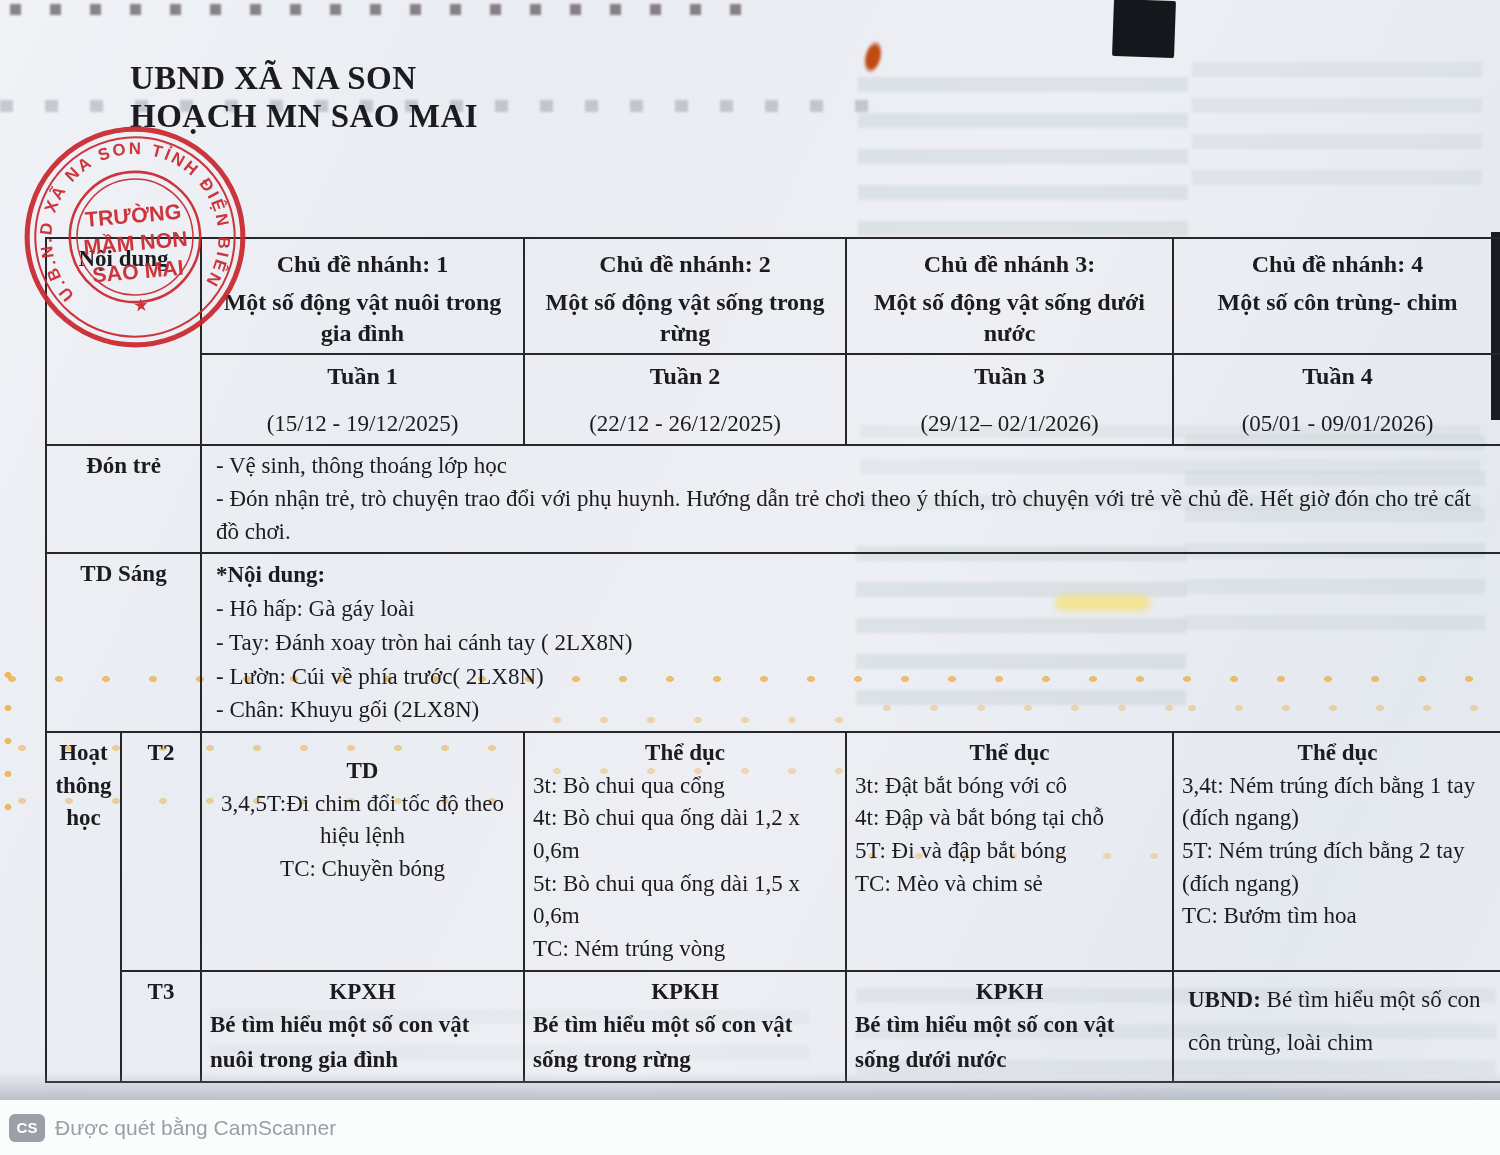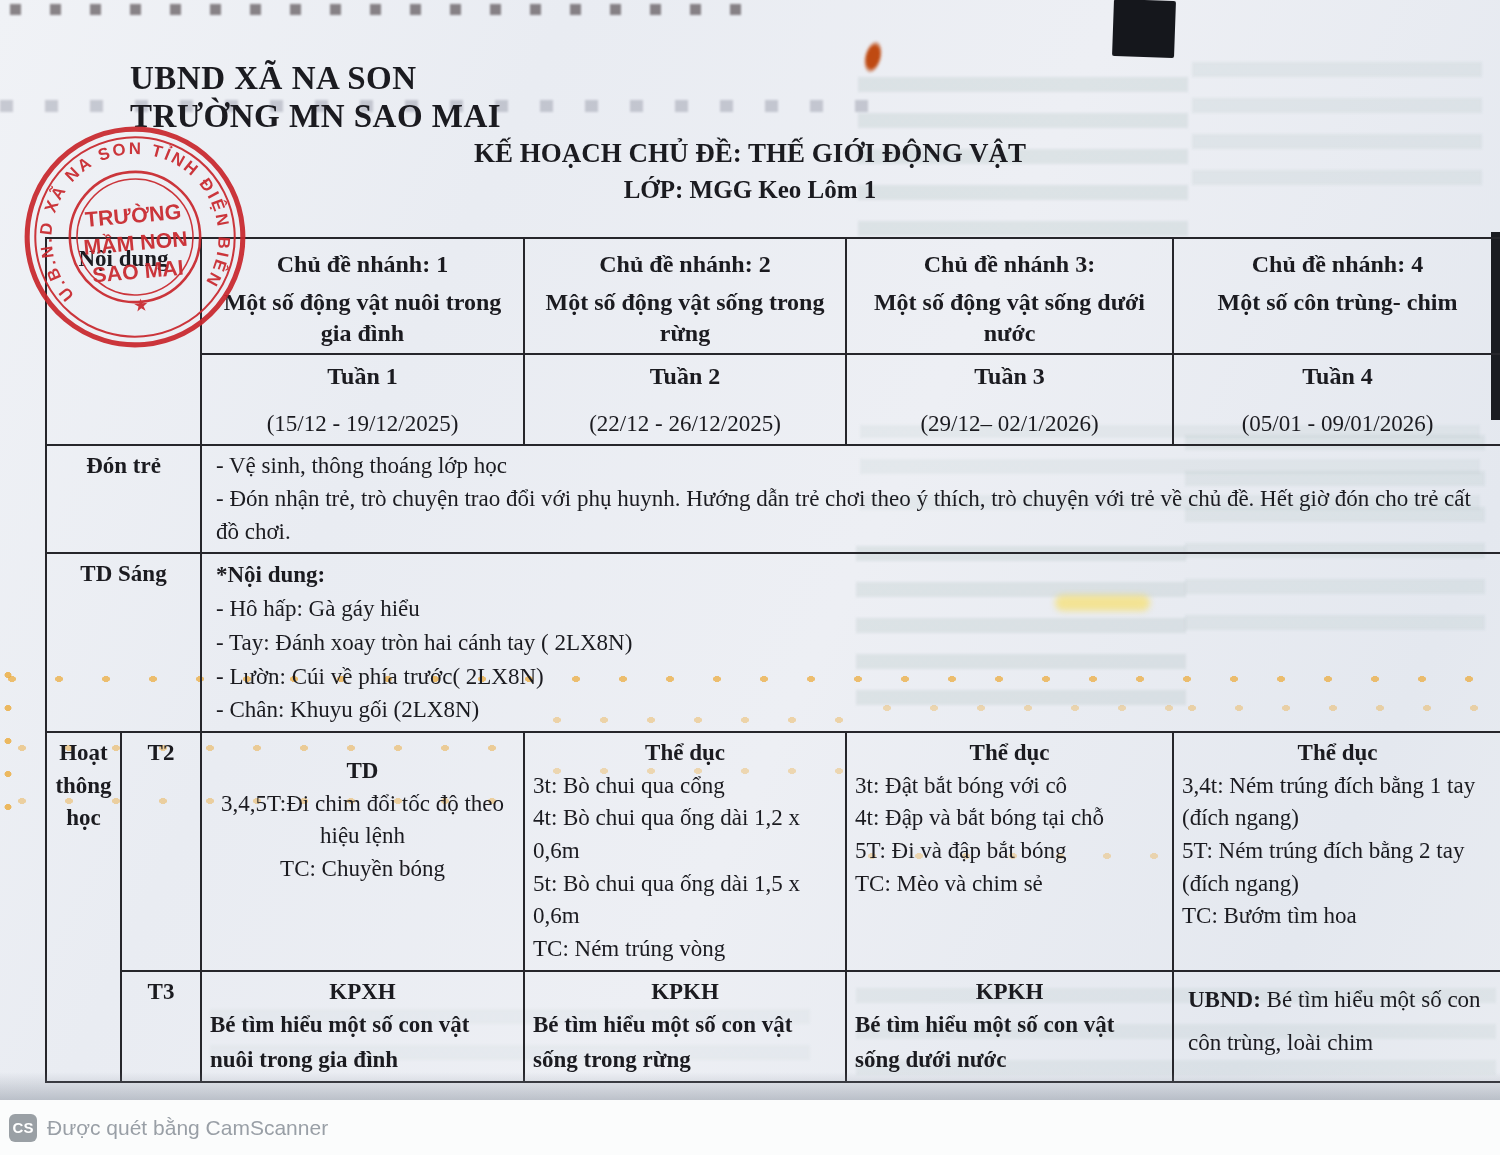--- a/index.html
+++ b/index.html
@@ -54,21 +54,21 @@
   .dots-v{background-image:radial-gradient(ellipse 6px 5px at 8px 10px,rgba(236,170,58,.8) 0 55%,rgba(236,170,58,0) 62%);
     background-size:100% 33px;background-repeat:repeat-y;width:17px;filter:blur(.5px);}
   .ghost{background:repeating-linear-gradient(0deg,rgba(122,152,146,.14) 0 15px,rgba(122,152,146,0) 15px 36px);filter:blur(1.6px);}
   .hl-yellow{background:rgba(250,222,85,.6);border-radius:8px;filter:blur(3px);}
   .bottom-shadow{left:0;bottom:55px;width:1500px;height:28px;
     background:linear-gradient(to bottom,rgba(148,156,168,0),rgba(140,148,160,.5));}
   
   .footer{position:absolute;left:0;bottom:0;width:1500px;height:55px;background:#fbfcfc;
     display:flex;align-items:center;gap:10px;padding-left:9px;box-sizing:border-box;
     font-family:"Liberation Sans", sans-serif;}
-  .cs-badge{width:28px;height:28px;border-radius:6px;background:#9aa0a5;color:#ffffff;
+  .cs-badge{width:36px;height:28px;border-radius:6px;background:#9aa0a5;color:#ffffff;
     font-weight:bold;font-size:15px;display:flex;align-items:center;justify-content:center;}
   .cs-text{color:#999fa6;font-size:21px;}
 </style>
 </head>
 <body>
 
 <div class="page">
 
   <div class="art dash-row" style="left:10px;top:4px;width:740px;"></div>
   <div class="art dash-row2" style="left:0px;top:100px;width:900px;"></div>
@@ -89,25 +89,21 @@
   <div class="art dots" style="left:10px;top:740px;width:520px;opacity:.55;"></div>
   <div class="art dots" style="left:10px;top:793px;width:520px;opacity:.5;"></div>
   <div class="art dots" style="left:545px;top:712px;width:330px;opacity:.45;"></div>
   <div class="art dots" style="left:545px;top:763px;width:330px;opacity:.4;"></div>
   <div class="art dots" style="left:875px;top:700px;width:300px;opacity:.4;"></div>
   <div class="art dots" style="left:1180px;top:700px;width:300px;opacity:.45;"></div>
   <div class="art dots" style="left:860px;top:848px;width:310px;opacity:.4;"></div>
   <div class="art dots-v" style="left:0px;top:665px;height:160px;"></div>
 
   <div class="org org1">UBND XÃ NA SON</div>
-  <div class="org org2">TRƯỜNG MN SAO MAI</div>
-  <div class="title-wrap">
-    <div class="doc-title">KẾ HOẠCH CHỦ ĐỀ: THẾ GIỚI ĐỘNG VẬT</div>
-    <div class="doc-subtitle">LỚP: MGG Keo Lôm 1</div>
-  </div>
+  <div class="org org2">HOẠCH MN SAO MAI</div>
 
   <table class="plan">
     <colgroup>
       <col style="width:75px">
         <col style="width:80px">
       <col style="width:323px">
         <col style="width:322px">
       <col style="width:327px">
         <col style="width:329px">
     </colgroup>
@@ -158,21 +154,21 @@
           <div>- Vệ sinh, thông thoáng lớp học</div>
           <div>- Đón nhận trẻ, trò chuyện trao đổi với phụ huynh. Hướng dẫn trẻ chơi theo ý thích, trò chuyện với trẻ về chủ đề. Hết giờ đón cho trẻ cất đồ chơi.</div>
         </div>
       </td>
     </tr>
     <tr style="height:170px">
       <td class="lbl v-top28" colspan="2">TD Sáng</td>
       <td colspan="4" style="line-height:1.47;">
         <div class="lines">
           <div style="font-weight:bold">*Nội dung:</div>
-          <div>- Hô hấp: Gà gáy hiểu</div>
+          <div>- Hô hấp: Gà gáy loài</div>
           <div>- Tay: Đánh xoay tròn hai cánh tay ( 2LX8N)</div>
           <div>- Lườn: Cúi về phía trước( 2LX8N)</div>
           <div>- Chân: Khuyu gối (2LX8N)</div>
         </div>
       </td>
     </tr>
     <tr style="height:210px">
       <td class="hdh" rowspan="2">Hoạt thông học</td>
       <td class="lbl v-mid">T2</td>
       <td class="cell-center" style="padding-top:22px;margin-left:38px;">

